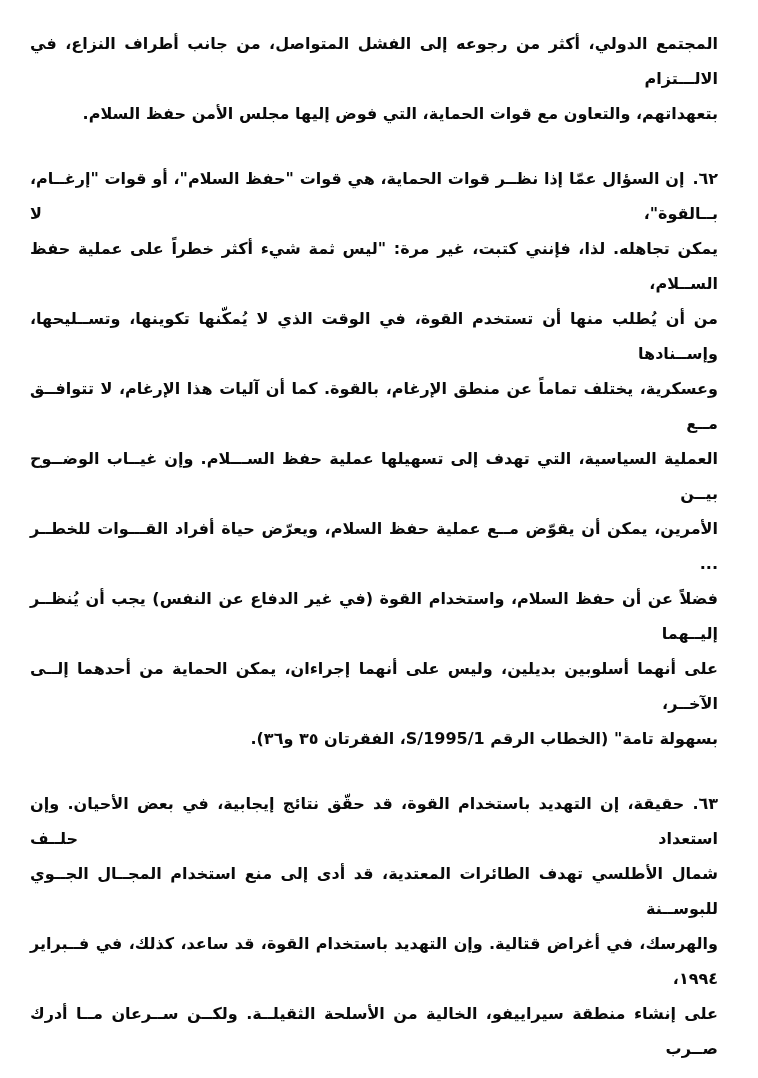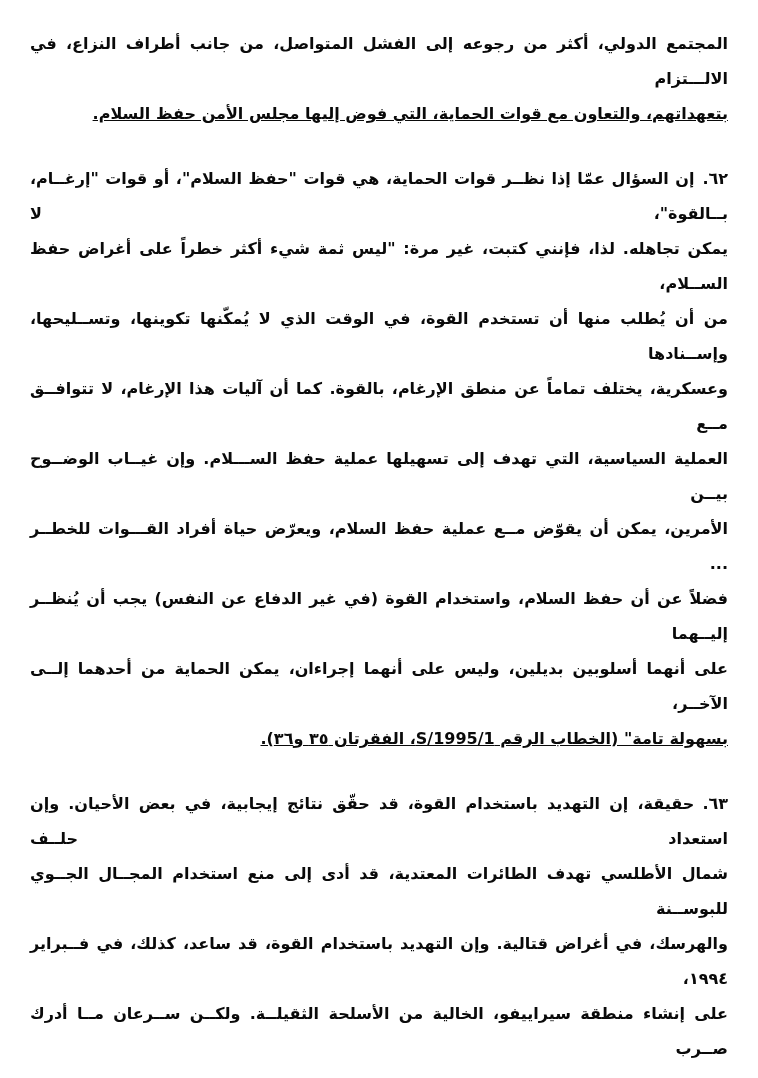--- a/index.html
+++ b/index.html
@@ -18,50 +18,49 @@
     width: 758px;
     height: 1078px;
     padding: 26px 30px 0 30px;
     font-family: "DejaVu Sans", sans-serif;
     font-weight: bold;
     font-size: 16px;
     color: #0a0a0a;
     background: #ffffff;
   }
   .para {
-    margin: 0 0 30px 0;
+    margin: 0 10px 30px 0;
   }
   .line {
     line-height: 35px;
     text-align: justify;
     text-align-last: justify;
     text-justify: inter-word;
     white-space: normal;
   }
   .line.last {
     text-align-last: right;
-    text-decoration: underline;
   }
   .pnum {
     display: inline-block;
     margin-left: 8px;
   }
 </style>
 </head>
 <body>
 
 <div class="page">
   <div>
       <div class="para">
         <div class="line">المجتمع الدولي، أكثر من رجوعه إلى الفشل المتواصل، من جانب أطراف النزاع، في الالـــتزام</div>
         <div class="line last">بتعهداتهم، والتعاون مع قوات الحماية، التي فوض إليها مجلس الأمن حفظ السلام.</div>
       </div>
       <div class="para">
         <div class="line"><span class="pnum">٦٢.</span><span>إن السؤال عمّا إذا نظــر قوات الحماية، هي قوات "حفظ السلام"، أو قوات "إرغــام، بــالقوة"، لا</span></div>
-        <div class="line">يمكن تجاهله. لذا، فإنني كتبت، غير مرة: "ليس ثمة شيء أكثر خطراً على أغراض حفظ الســلام،</div>
+        <div class="line">يمكن تجاهله. لذا، فإنني كتبت، غير مرة: "ليس ثمة شيء أكثر خطراً على عملية حفظ الســلام،</div>
         <div class="line">من أن يُطلب منها أن تستخدم القوة، في الوقت الذي لا يُمكّنها تكوينها، وتســليحها، وإســنادها</div>
         <div class="line">وعسكرية، يختلف تماماً عن منطق الإرغام، بالقوة. كما أن آليات هذا الإرغام، لا تتوافــق مــع</div>
         <div class="line">العملية السياسية، التي تهدف إلى تسهيلها عملية حفظ الســـلام. وإن غيــاب الوضــوح بيــن</div>
         <div class="line">الأمرين، يمكن أن يقوّض مــع عملية حفظ السلام، ويعرّض حياة أفراد القـــوات للخطــر ...</div>
         <div class="line">فضلاً عن أن حفظ السلام، واستخدام القوة (في غير الدفاع عن النفس) يجب أن يُنظــر إليــهما</div>
         <div class="line">على أنهما أسلوبين بديلين، وليس على أنهما إجراءان، يمكن الحماية من أحدهما إلــى الآخــر،</div>
         <div class="line last">بسهولة تامة" (الخطاب الرقم S/1995/1، الفقرتان ٣٥ و٣٦).</div>
       </div>
       <div class="para">
         <div class="line"><span class="pnum">٦٣.</span><span>حقيقة، إن التهديد باستخدام القوة، قد حقّق نتائج إيجابية، في بعض الأحيان. وإن استعداد حلــف</span></div>

